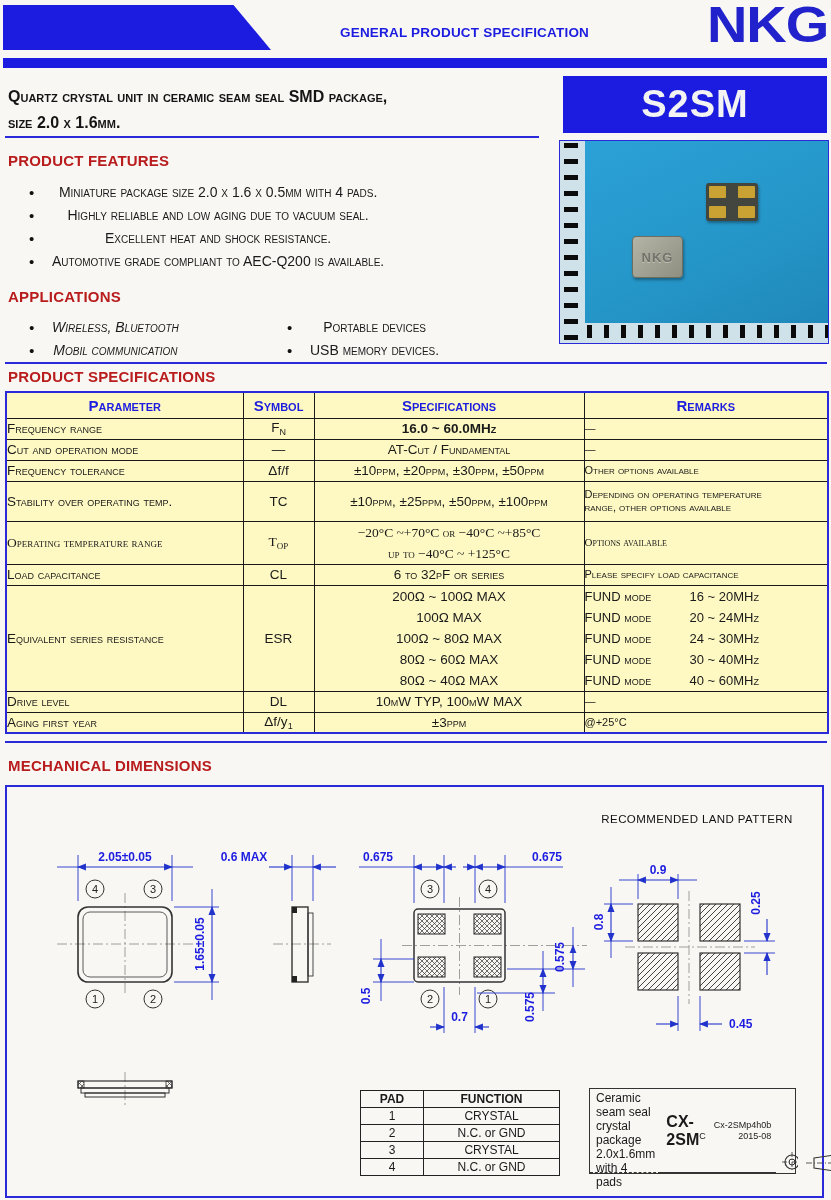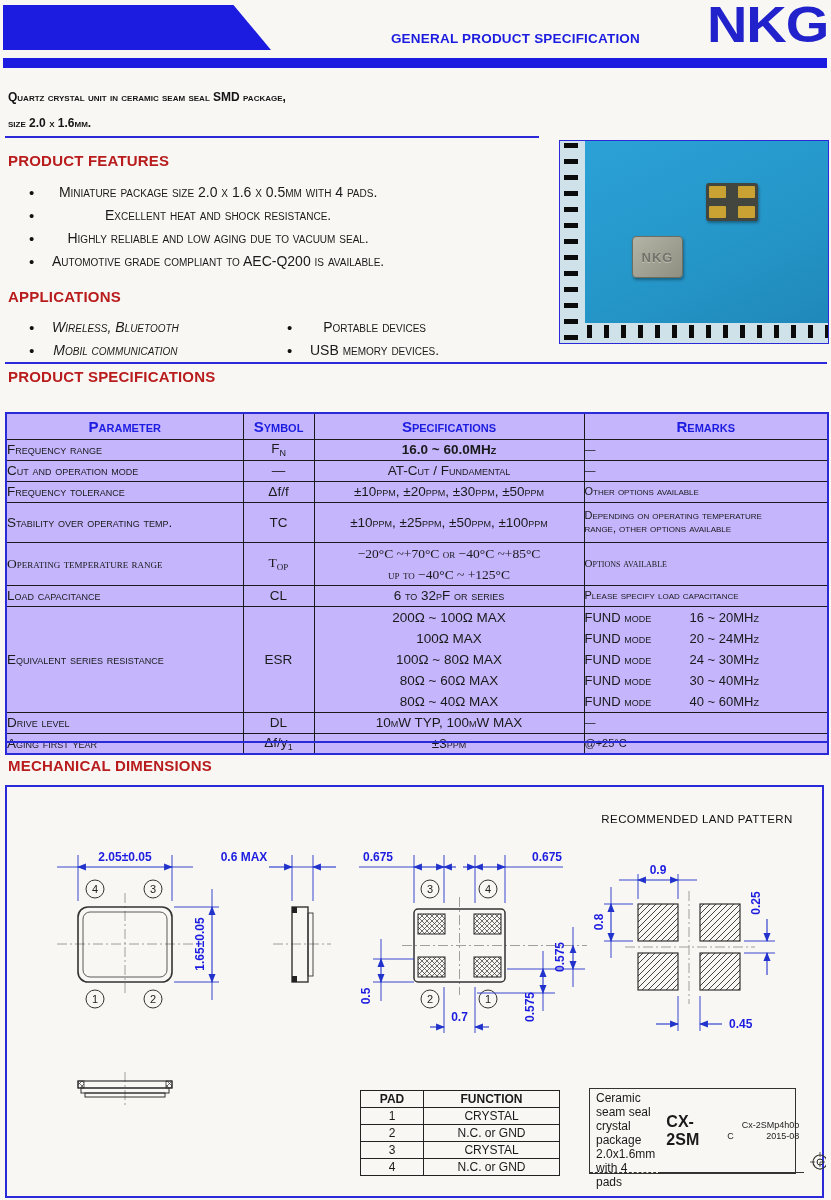--- a/index.html
+++ b/index.html
@@ -4,28 +4,28 @@
 <style>
   html,body{margin:0;padding:0;}
   .page{position:relative;width:831px;height:1200px;background:#f8f7f4;overflow:hidden;
         font-family:"Liberation Sans","DejaVu Sans",sans-serif;color:#1a1a1a;}
 
   
   .banner{position:absolute;left:3px;top:5px;width:268px;height:45px;background:#1c1ce0;
           clip-path:polygon(0 0,86% 0,100% 100%,0 100%);}
   .banner-text{position:absolute;left:16px;top:50%;transform:translateY(-50%);
           font-variant:small-caps;color:#fff;font-size:27px;font-weight:bold;letter-spacing:.5px;white-space:nowrap;}
-  .doc-type{position:absolute;left:340px;top:31px;width:300px;text-align:right;color:#1c1ce0;
+  .doc-type{position:absolute;left:340px;top:25px;width:300px;text-align:left;color:#1c1ce0;
           font-weight:bold;font-size:13.5px;letter-spacing:.2px;}
   .logo{position:absolute;right:3px;top:-4px;font-size:50px;font-weight:bold;color:#2222cc;
           transform:scaleX(1.12);transform-origin:100% 50%;letter-spacing:-1px;}
   .topbar{position:absolute;left:3px;top:58px;width:824px;height:10px;background:#1c1ce0;}
 
   
-  .main-title{position:absolute;left:8px;top:84px;width:545px;font-weight:bold;font-size:12px;
+  .main-title{position:absolute;left:8px;top:84px;width:545px;font-weight:bold;font-size:16px;
           line-height:26px;font-variant:small-caps;color:#141414;}
   .title-underline{position:absolute;left:5px;top:136px;width:534px;height:2px;background:#2a2ad8;}
   .model-badge{position:absolute;left:563px;top:76px;width:264px;height:57px;background:#1c1ce0;
           display:flex;align-items:center;justify-content:center;color:#f3f3f3;
           font-size:38px;font-weight:bold;letter-spacing:1px;}
 
   
   .photo{position:absolute;left:559px;top:140px;width:268px;height:202px;border:1px solid #2a2ad8;
           background:linear-gradient(155deg,#2ba2d8 0%,#2596c8 55%,#1f86b8 100%);overflow:hidden;}
   .ruler-v{position:absolute;left:0;top:0;width:25px;height:100%;background:#cfe2ea;}
@@ -45,22 +45,22 @@
           text-shadow:0 1px 0 rgba(255,255,255,.35);}
 
   
   .sect-head{position:absolute;left:8px;color:#b91c1c;font-weight:bold;font-size:15px;letter-spacing:.2px;}
   .blist{position:absolute;font-size:14px;font-variant:small-caps;line-height:23px;}
   .bitem{position:relative;padding-left:44px;white-space:nowrap;text-align:center;}
   .bitem::before{content:"•";position:absolute;left:21px;font-size:15px;color:#111;}
   .divider{position:absolute;left:5px;width:822px;height:2px;background:#2a2ad8;}
 
   
-  .spec-table{position:absolute;left:5px;top:412px;width:822px;border-collapse:collapse;
-          table-layout:fixed;background:#c4b5fd;border:2px solid #2a2ad8;}
+  .spec-table{position:absolute;left:5px;top:391px;width:822px;border-collapse:collapse;
+          table-layout:fixed;background:#fef9c3;border:2px solid #2a2ad8;}
   .spec-table td,.spec-table th{border:1px solid #1a1a1a;padding:0;vertical-align:middle;overflow:hidden;}
   .spec-table th{color:#1c1ce0;font-variant:small-caps;font-size:15px;}
   .h-head{height:26px;} .h-1{height:21px;} .h-stab{height:40px;} .h-opt{height:42px;font-family:Liberation Serif, serif;} .h-esr{height:105px;}
   .param{font-variant:small-caps;font-size:13.5px;padding-left:4px;margin-left:21px;}
   .symc{text-align:center;font-size:13.5px;}
   .sub{font-size:9px;vertical-align:-3px;}
   .specc{text-align:center;font-size:13.5px;font-variant:small-caps;}
   .specc.bold{font-weight:bold;}
   .specc .line{line-height:21px;}
   .remc{font-variant:small-caps;font-size:11px;padding-left:4px;line-height:13px;}
@@ -86,41 +86,42 @@
   .pad-table th{font-weight:bold;}
   .pad-table .c1{width:62px;}
 
   
   .tblock{position:absolute;left:582px;top:301px;width:205px;height:84px;border:1.5px solid #333;
           background:#f8f7f4;display:flex;flex-direction:row;font-size:12px;}
   .tb-desc{padding:2px 6px 1px 6px;border-bottom:1px dashed #333;line-height:14px;flex:0 0 31px;}
   .tb-mid{display:flex;justify-content:space-between;align-items:center;border-bottom:1px solid #333;
           flex:0 0 25px;padding:0 5px;}
   .tb-part{font-weight:bold;font-size:16px;}
-  .tb-codes{display:flex;flex-direction:column;align-items:flex-end;font-size:9px;line-height:11px;color:#222;margin-left:28px;}
+  .tb-codes{display:flex;flex-direction:column;align-items:flex-end;font-size:9px;line-height:11px;color:#222;}
   .tb-rev{display:flex;justify-content:space-between;width:72px;}
   .tb-bot{display:flex;align-items:flex-end;gap:8px;padding:0 5px;flex:1;}
   .tb-notes{margin-left:auto;display:flex;gap:14px;font-size:12px;}
 </style>
 </head>
 <body>
 
 <div class="page">
 
   <div class="banner"></div>
   <div class="banner-text">Quartz crystals</div>
   <div class="doc-type">GENERAL PRODUCT SPECIFICATION</div>
   <div class="logo">NKG</div>
   <div class="topbar"></div>
 
   <div class="main-title">
     <div>Quartz crystal unit in ceramic seam seal SMD package,</div>
     <div>size 2.0 x 1.6mm.</div>
   </div>
   <div class="title-underline"></div>
+  <div class="model-badge">S2SM</div>
 
   <div class="photo">
     <div class="ruler-v">
         <div class="marks"></div>
       </div>
     <div class="ruler-h">
         <div class="marks"></div>
       </div>
     <div class="chip-bottom">
       <div class="gpad gp-tl"></div>
@@ -129,22 +130,22 @@
       <div class="gpad gp-br"></div>
     </div>
     <div class="chip-top">
       <span>NKG</span>
     </div>
   </div>
 
   <div class="sect-head" style="top:152px;">PRODUCT FEATURES</div>
   <div class="blist" style="left:8px;top:181px;">
     <div class="bitem">Miniature package size 2.0 x 1.6 x 0.5mm with 4 pads.</div>
+    <div class="bitem">Highly reliable and low aging due to vacuum seal.</div>
     <div class="bitem">Excellent heat and shock resistance.</div>
-    <div class="bitem">Highly reliable and low aging due to vacuum seal.</div>
     <div class="bitem">Automotive grade compliant to AEC-Q200 is available.</div>
   </div>
 
   <div class="sect-head" style="top:288px;">APPLICATIONS</div>
   <div class="blist" style="left:8px;top:316px;font-style:italic;">
     <div class="bitem">Wireless, Bluetooth</div>
     <div class="bitem">Mobil communication</div>
   </div>
   <div class="blist" style="left:266px;top:316px;">
     <div class="bitem">Portable devices</div>

